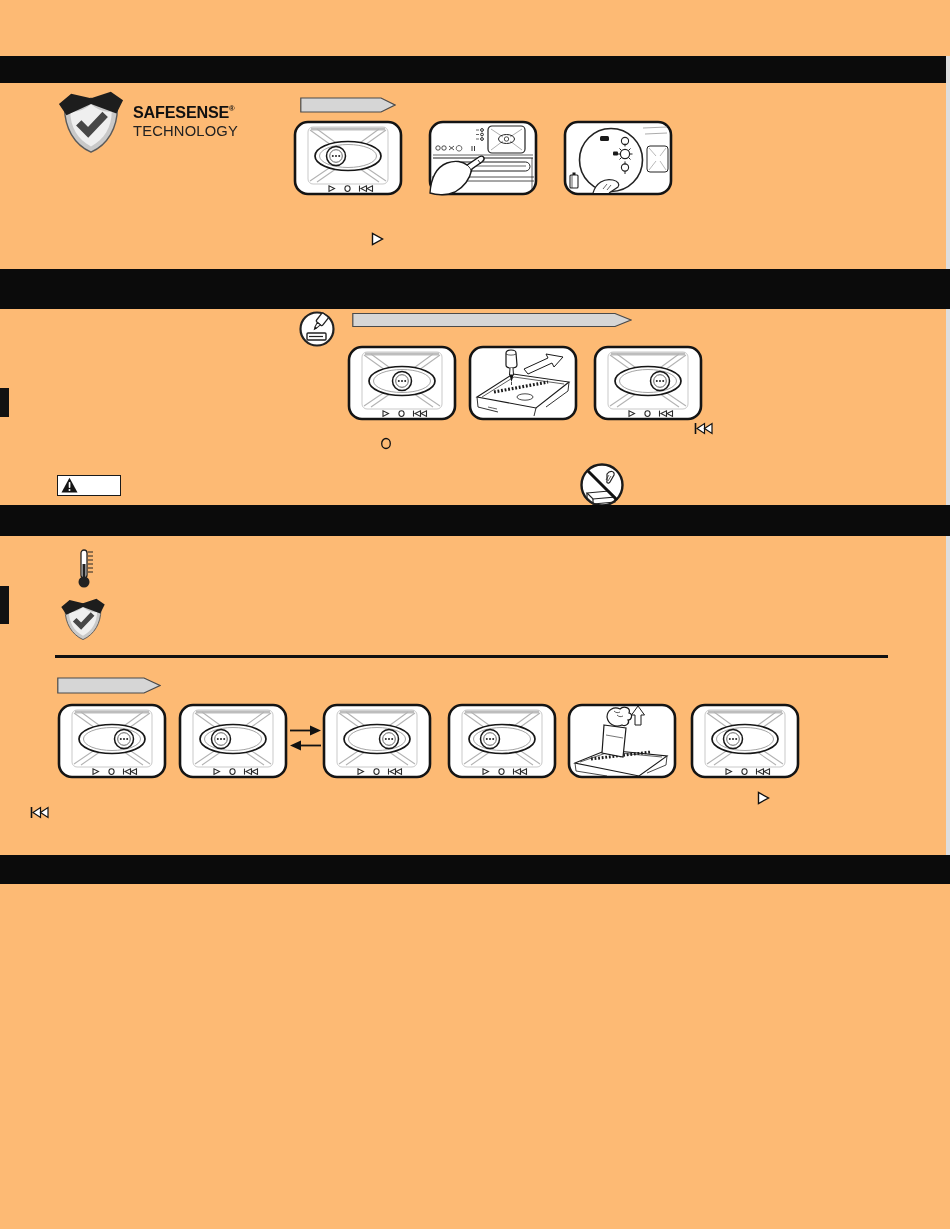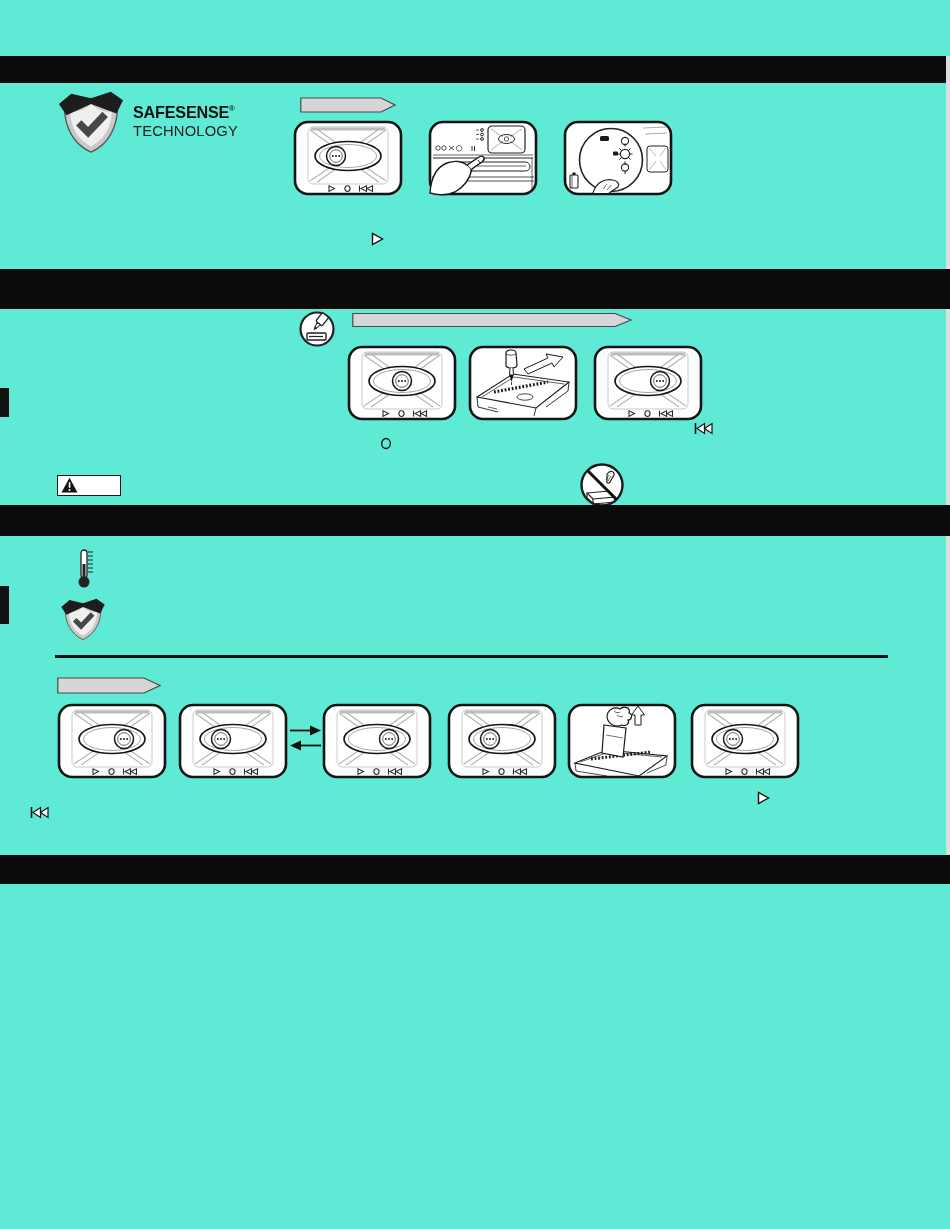--- a/index.html
+++ b/index.html
@@ -1,16 +1,16 @@
 <!DOCTYPE html>
 <html><head>
 <meta charset="utf-8">
 <style>
   html,body{margin:0;padding:0;background:#fff;}
-  .page{position:relative;width:950px;height:1229px;background:#5eead4;overflow:hidden;
+  .page{position:relative;width:950px;height:1229px;background:#fdba74;overflow:hidden;
         font-family:"Liberation Sans",sans-serif;}
   .abs{position:absolute;}
   .bar{position:absolute;left:0;width:950px;background:#0b0b0b;}
   .edge{position:absolute;background:#dedede;}
   .tab{position:absolute;left:0;width:9px;background:#111;}
   .logo-text{position:absolute;left:133px;top:99px;color:#111;transform:scaleX(.95);transform-origin:left top;}
   .logo-title{font-size:17px;font-weight:700;letter-spacing:-0.2px;line-height:19px;}
   .logo-title sup{font-size:8px;}
   .logo-sub{font-size:15.5px;font-weight:400;letter-spacing:0.2px;color:#222;line-height:17px;}
   .warnbox{position:absolute;border:1.6px solid #1a1a1a;background:#fff;display:flex;align-items:center;padding-left:3px;box-sizing:border-box;}

